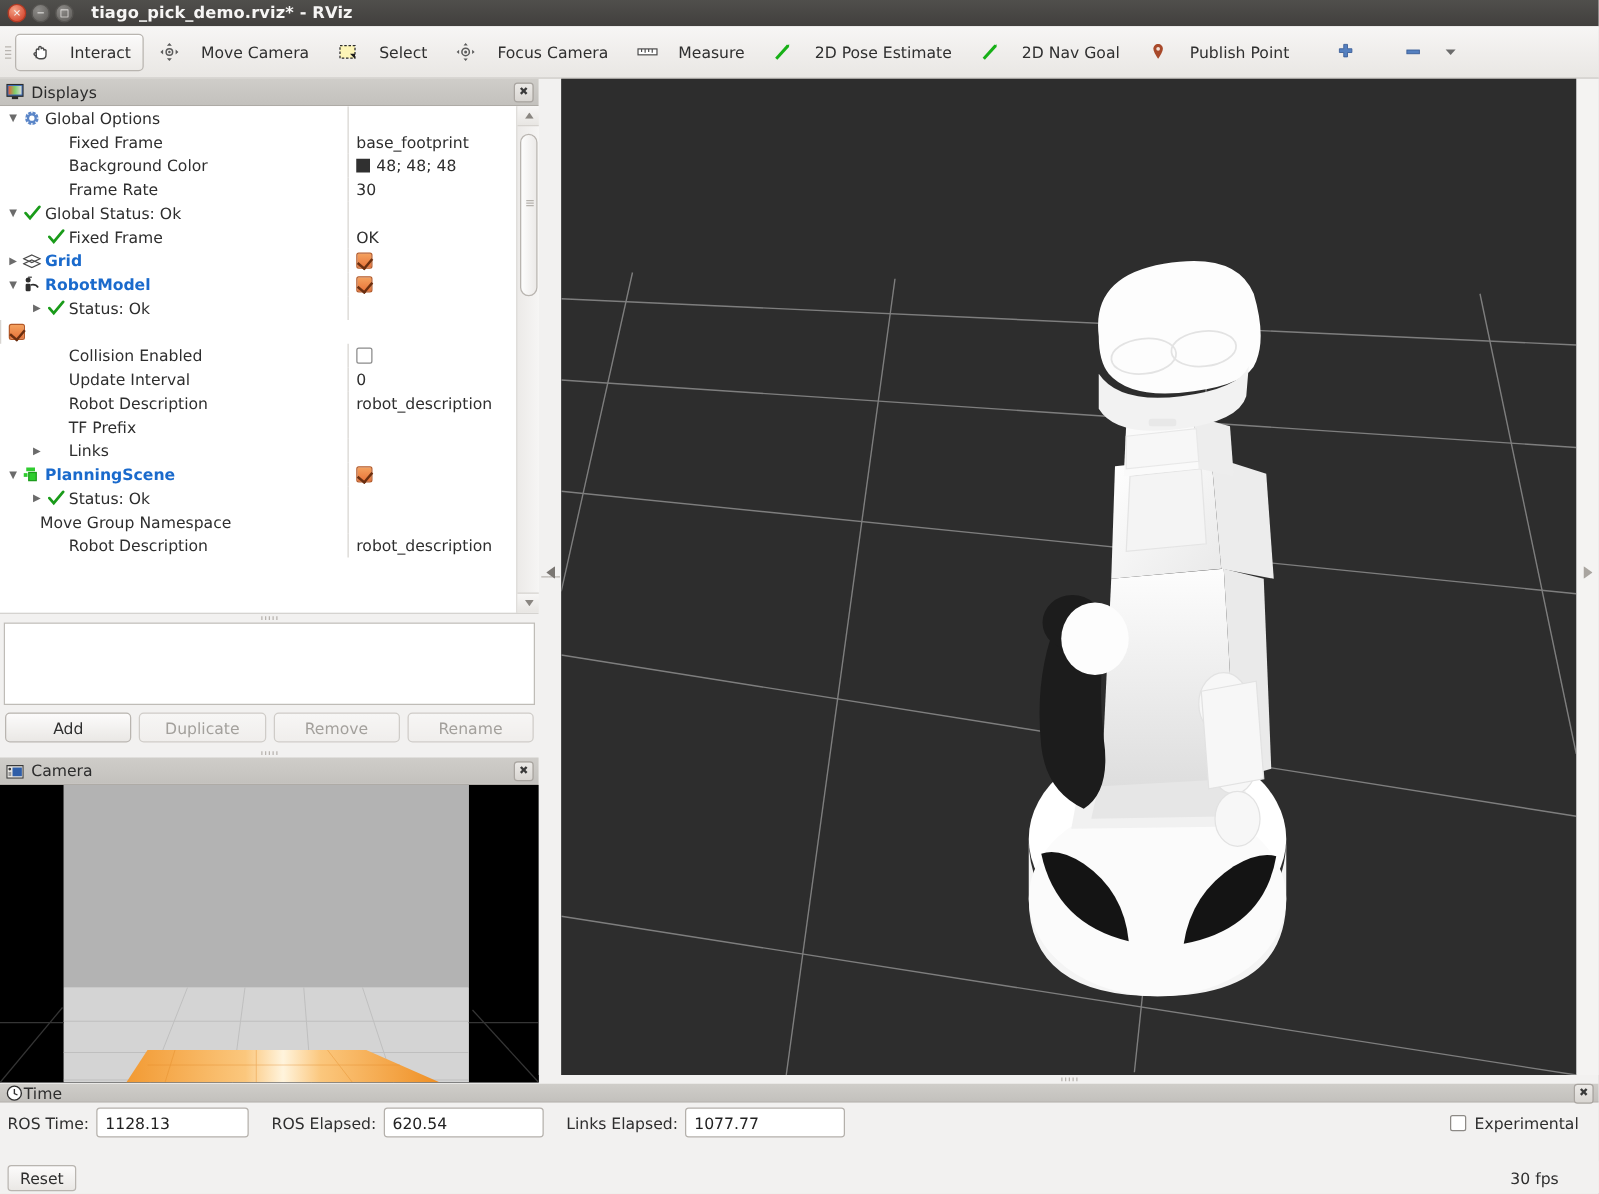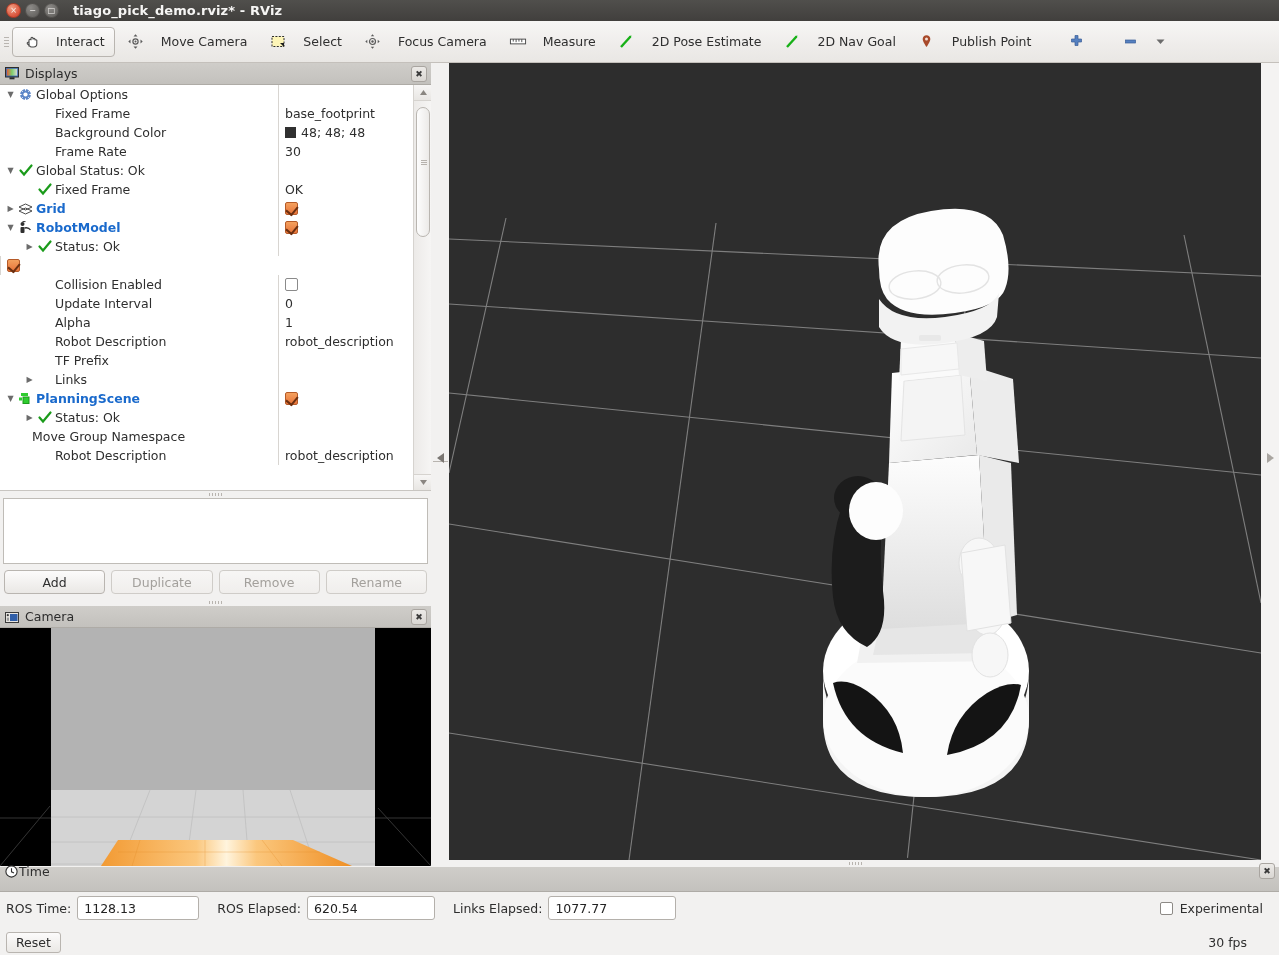--- a/index.html
+++ b/index.html
@@ -148,21 +148,21 @@
   .botgut { position:absolute; left:449px; top:860px; width:812px; height:7px; background:#f2f1f0;
             display:flex; align-items:center; justify-content:center; }
   .botgut i { display:block; width:1px; height:3px; background:#b8b4af; margin:0 1px; }
 
   .collapse-arrow { position:absolute; left:437px; top:453px; font-size:9px; color:#7a7672; }
   .collapse-arrow2 { position:absolute; left:1266px; top:453px; font-size:9px; color:#7a7672; }
 
   
   .timepanel { position:absolute; left:0; top:867px; width:1279px; height:88px; background:#f2f1f0; }
   .time-title { height:15px; background: linear-gradient(to bottom,#cfcdc9,#c3c1bd); border-bottom:1px solid #aeaba6;
-                display:flex; align-items:flex-end; padding:12px 4px; }
+                display:flex; align-items:flex-start; padding:0 4px; }
   .time-row { display:flex; align-items:center; height:32px; padding: 0 6px; gap: 0; }
   .tfield { display:flex; align-items:center; }
   .tlabel { font-size:12.5px; margin-right:6px; white-space:nowrap; }
   .tinput {
     height: 24px; border: 1px solid #b4b0ab; border-radius: 3px; background:#fff;
     display:flex; align-items:center; padding: 0 6px; font-size:12.5px; color:#222;
   }
   .statusbar { position:absolute; left:0; bottom:0; width:1279px; height:26px;
                display:flex; align-items:center; padding: 0 6px; background:#f2f1f0;}
   .reset-btn {
@@ -485,30 +485,20 @@
             </div>
           </div>
           <div class="trow">
             <div class="tcol-name" style="padding-left: 23px;">
               <span class="arrow"></span>
               <span class="ic"></span>
               <span class="lbl">Update Interval</span>
             </div>
             <div class="tcol-val">
               <span>0</span>
-            </div>
-          </div>
-          <div class="trow">
-            <div class="tcol-name" style="padding-left: 23px;">
-              <span class="arrow"></span>
-              <span class="ic"></span>
-              <span class="lbl">Alpha</span>
-            </div>
-            <div class="tcol-val">
-              <span>1</span>
             </div>
           </div>
           <div class="trow">
             <div class="tcol-name" style="padding-left: 23px;">
               <span class="arrow"></span>
               <span class="ic"></span>
               <span class="lbl">Robot Description</span>
             </div>
             <div class="tcol-val">
               <span>robot_description</span>

